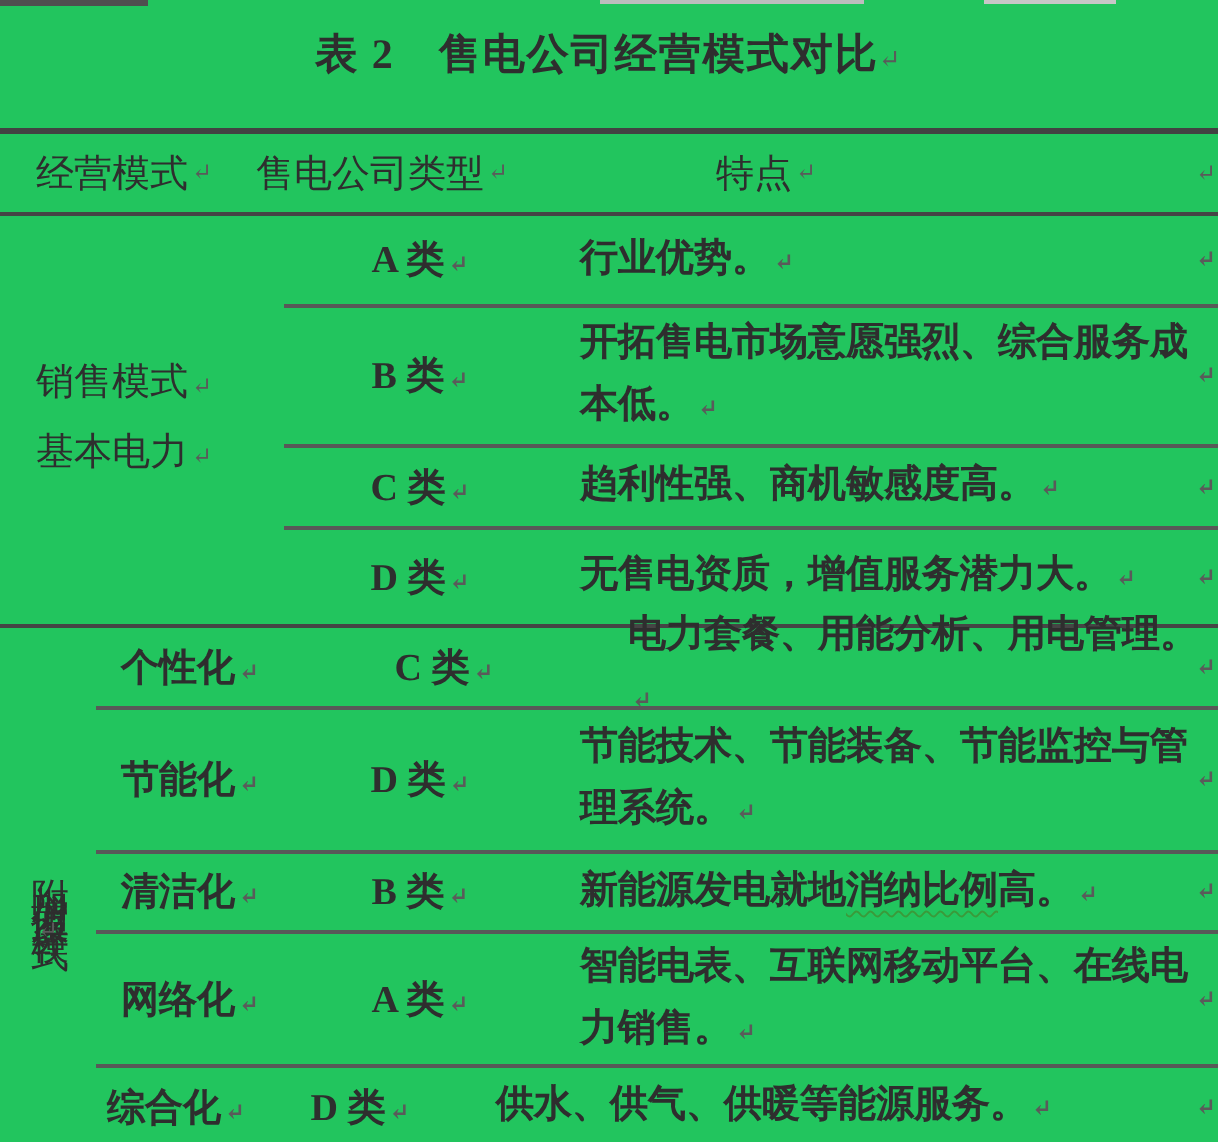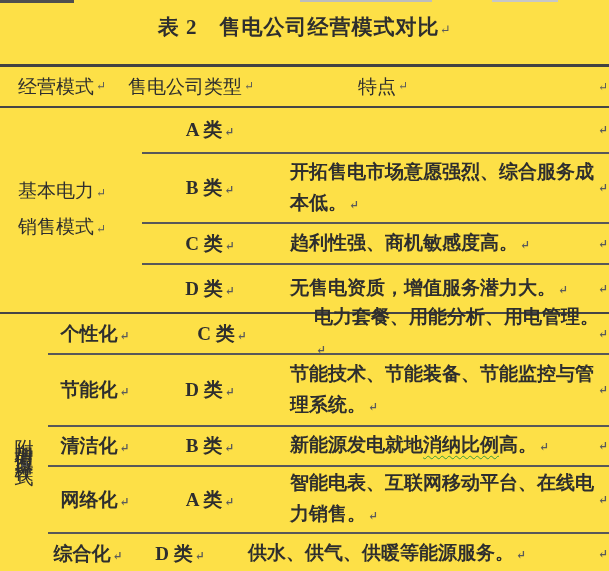--- a/index.html
+++ b/index.html
@@ -1,19 +1,19 @@
 <!DOCTYPE html>
 <html><head>
 <meta charset="utf-8">
 <style>
   html,body{margin:0;padding:0;background:#ffffff;}
   .page{
     position:relative;
     width:609px;height:571px;
-    background:#fde047;
+    background:#22c55e;
     font-family:"Liberation Serif","DejaVu Serif",serif;
     color:#2e2e2e;
     overflow:hidden;
   }
   
   .frag{position:absolute;top:0;}
   .frag1{left:0;width:74px;height:3px;background:#4f4f4f;}
   .frag2{left:300px;width:132px;height:2px;background:#bdbdbd;}
   .frag3{left:492px;width:66px;height:2px;background:#c7c7c7;}
 
@@ -109,27 +109,28 @@
         </div>
       <div class="hcell h-feature">
           <span>特点</span>
           <span class="pmark">↵</span>
         </div>
       <span class="rowmark">↵</span>
     </div>
 
     <div class="sec1">
       <div class="sec1-left">
+        <div><span>销售模式</span><span class="pmark">↵</span></div>
         <div><span>基本电力</span><span class="pmark">↵</span></div>
-        <div><span>销售模式</span><span class="pmark">↵</span></div>
       </div>
       <div class="rows">
 
         <div class="row r-a">
           <div class="cell-type"><span>A 类</span><span class="pmark">↵</span></div>
+          <div class="cell-feature"><span>行业优势。</span><span class="pmark">↵</span></div>
           <span class="rowmark">↵</span>
         </div>
 
         <div class="row r-b">
           <div class="cell-type"><span>B 类</span><span class="pmark">↵</span></div>
           <div class="cell-feature"><span>开拓售电市场意愿强烈、综合服务成</span><br><span>本低。</span><span class="pmark">↵</span></div>
           <span class="rowmark">↵</span>
         </div>
 
         <div class="row r-c">

